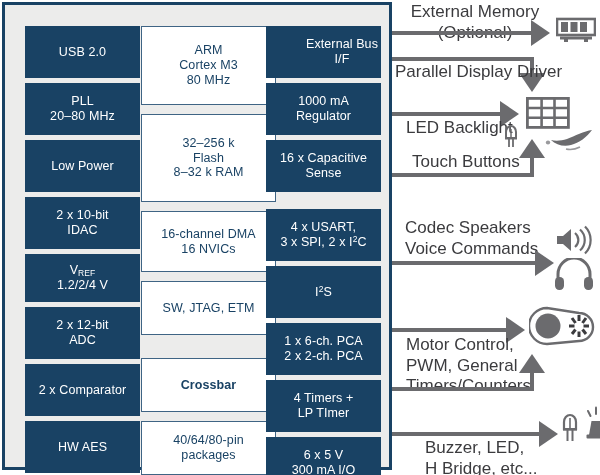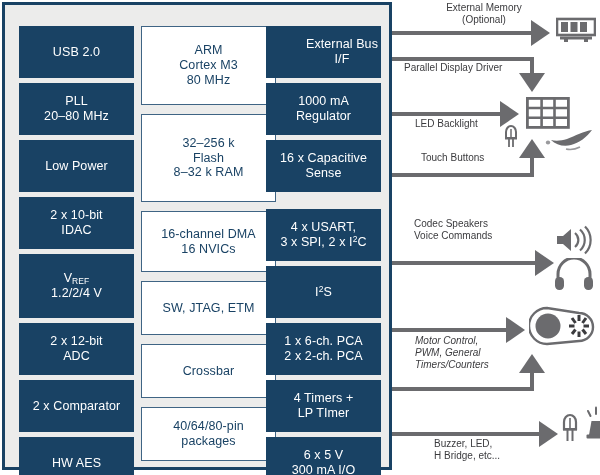--- a/index.html
+++ b/index.html
@@ -39,21 +39,21 @@
   }
 
   
   .col {
     position: absolute;
     top: 0;
     bottom: 0;
     display: flex;
     flex-direction: column;
   }
-  #col-left   { left: 14px;  width: 115px; }
+  #col-left   { left: 20px;  width: 115px; }
   #col-mid    { left: 136px; width: 135px; }
   #col-right  { left: 261px; width: 115px; }
 
   
   .blk {
     box-sizing: border-box;
     display: flex;
     align-items: center;
     justify-content: center;
     text-align: center;
@@ -115,24 +115,23 @@
   .arrow-u {
     position: absolute;
     width: 0; height: 0;
     border-left: 13px solid transparent;
     border-right: 13px solid transparent;
     border-bottom: 19px solid #6b6b6e;
   }
   .plabel {
     position: absolute;
     color: #3b3b3e;
-    font-size: 10px;
+    font-size: 17px;
     line-height: 1.22;
     white-space: nowrap;
-    margin-left: 9px;
   }
   .plabel .l { display: block; }
   .picon {
     position: absolute;
     color: #6b6b6e;
   }
 </style>
 </head>
 <body>
 
@@ -157,21 +156,21 @@
           <span class="lines">
               <span class="l">Low Power</span>
             </span>
         </div>
         <div class="blk blk-dark" style="height:52px;margin-top:5px;">
           <span class="lines">
             <span class="l">2 x 10-bit</span>
             <span class="l">IDAC</span>
           </span>
         </div>
-        <div class="blk blk-dark" style="height:64px;margin-top:5px;">
+        <div class="blk blk-dark" style="height:48px;margin-top:5px;">
           <span class="lines">
             <span class="l">V<sub>REF</sub></span>
             <span class="l">1.2/2/4 V</span>
           </span>
         </div>
         <div class="blk blk-dark" style="height:52px;margin-top:5px;">
           <span class="lines">
             <span class="l">2 x 12-bit</span>
             <span class="l">ADC</span>
           </span>
@@ -207,21 +206,21 @@
           <span class="lines">
             <span class="l">16-channel DMA</span>
             <span class="l">16 NVICs</span>
           </span>
         </div>
         <div class="blk blk-light" style="height:54px;margin-top:9px;">
           <span class="lines">
               <span class="l">SW, JTAG, ETM</span>
             </span>
         </div>
-        <div class="blk blk-light" style="height:54px;margin-top:9px;">
+        <div class="blk blk-light" style="height:54px;margin-top:23px;font-weight:bold;">
           <span class="lines">
               <span class="l">Crossbar</span>
             </span>
         </div>
         <div class="blk blk-light" style="height:54px;margin-top:9px;">
           <span class="lines">
             <span class="l">40/64/80-pin</span>
             <span class="l">packages</span>
           </span>
         </div>
@@ -361,21 +360,21 @@
     <span class="picon" style="left:162px; top:258px;">
       <svg width="40" height="32" viewBox="0 0 40 32" fill="none">
         <path d="M4 22 L4 16 A16 16 0 0 1 36 16 L36 22" stroke="#6b6b6e" stroke-width="3" fill="none"></path>
         <rect x="1" y="19" width="9" height="13" rx="4.2" fill="#6b6b6e"></rect>
         <rect x="30" y="19" width="9" height="13" rx="4.2" fill="#6b6b6e"></rect>
       </svg>
     </span>
 
     <div class="wire" style="left:0px; top:328px; width:114px;"></div>
     <div class="arrow-r" style="left:114px; top:317px;"></div>
-    <div class="plabel" style="left:14px; top:335px;font-style:italic;">
+    <div class="plabel" style="left:14px; top:335px;">
       <span class="l">Motor Control,</span>
       <span class="l">PWM, General</span>
       <span class="l">Timers/Counters</span>
     </div>
     <div class="wire" style="left:0px; top:387px; width:142px;"></div>
     <div class="wire-v" style="left:138px; top:372px; height:17px;"></div>
     <div class="arrow-u" style="left:127px; top:354px;"></div>
     <span class="picon" style="left:137px; top:305px;">
       <svg width="70" height="46" viewBox="0 0 70 46" fill="none">
         <path d="M18 3 A18 18 0 0 0 18 39 L50 36 A14 14 0 0 0 50 8 Z" stroke="#6b6b6e" stroke-width="2.4" fill="none"></path>

